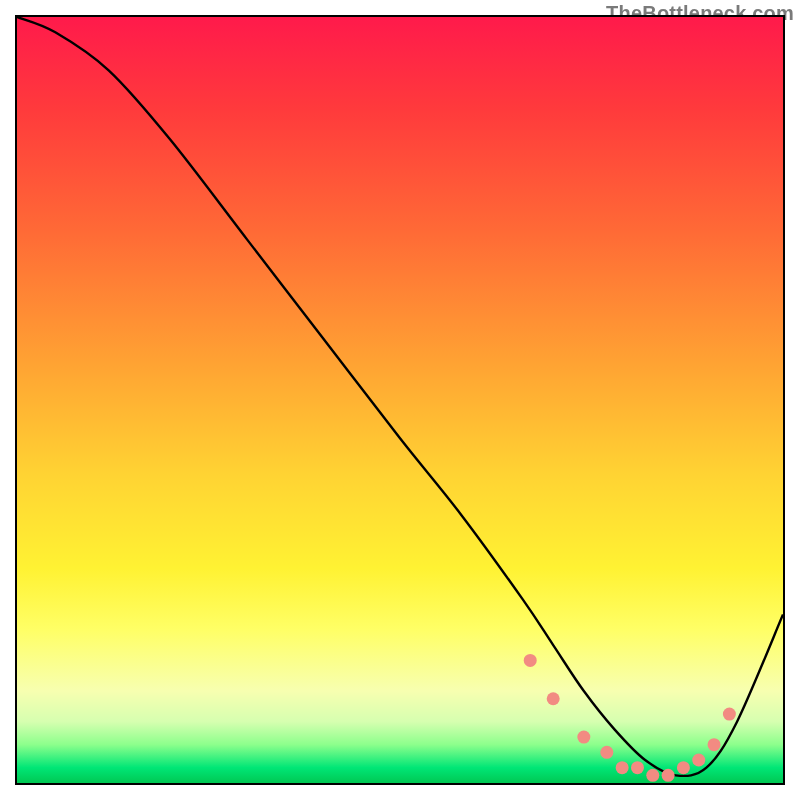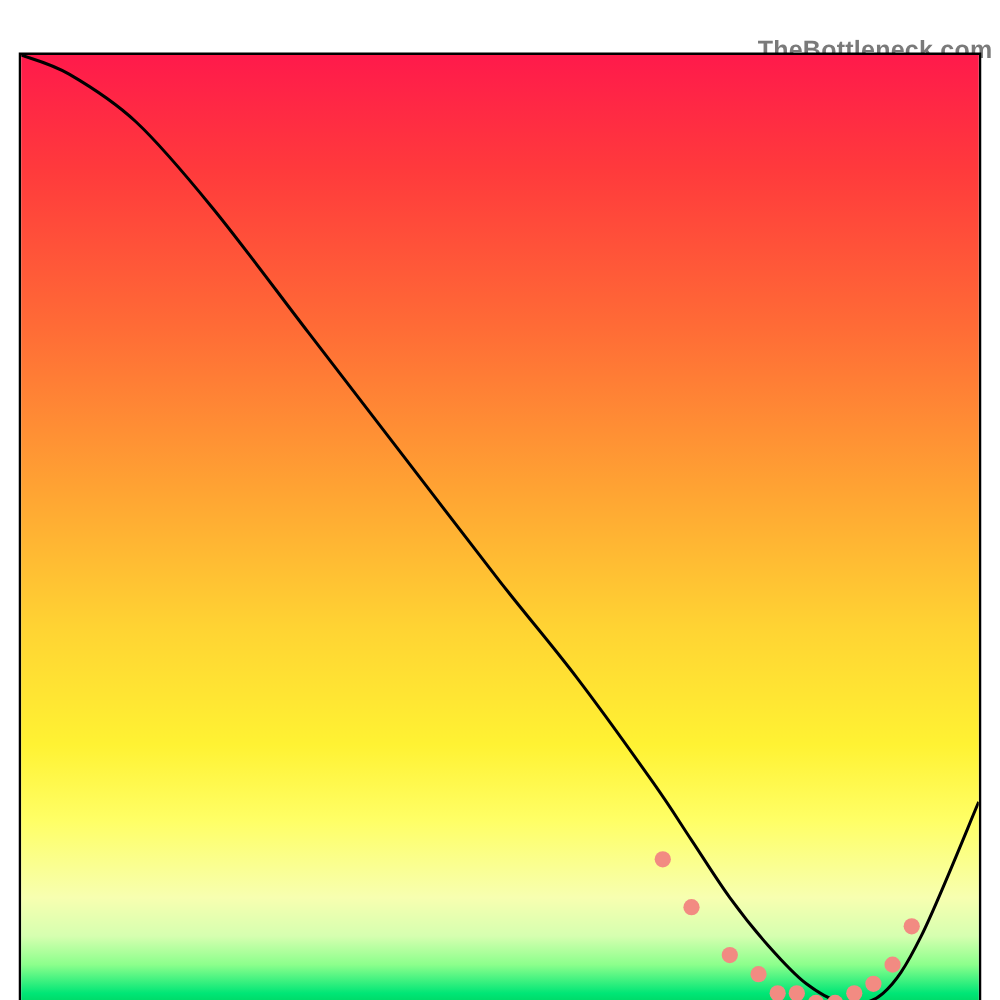--- a/index.html
+++ b/index.html
@@ -8,21 +8,20 @@
     width: 800px;
     height: 800px;
     overflow: hidden;
     font-family: Arial, Helvetica, sans-serif;
     background: #fff;
   }
   .stage {
     position: relative;
     width: 800px;
     height: 700px;
-    margin-top: 27px;
   }
   .inner {
     position: absolute;
     left: 15px;
     top: 15px;
     width: 770px;
     height: 770px;
     border: 2px solid #000;
     box-sizing: border-box;
   }

